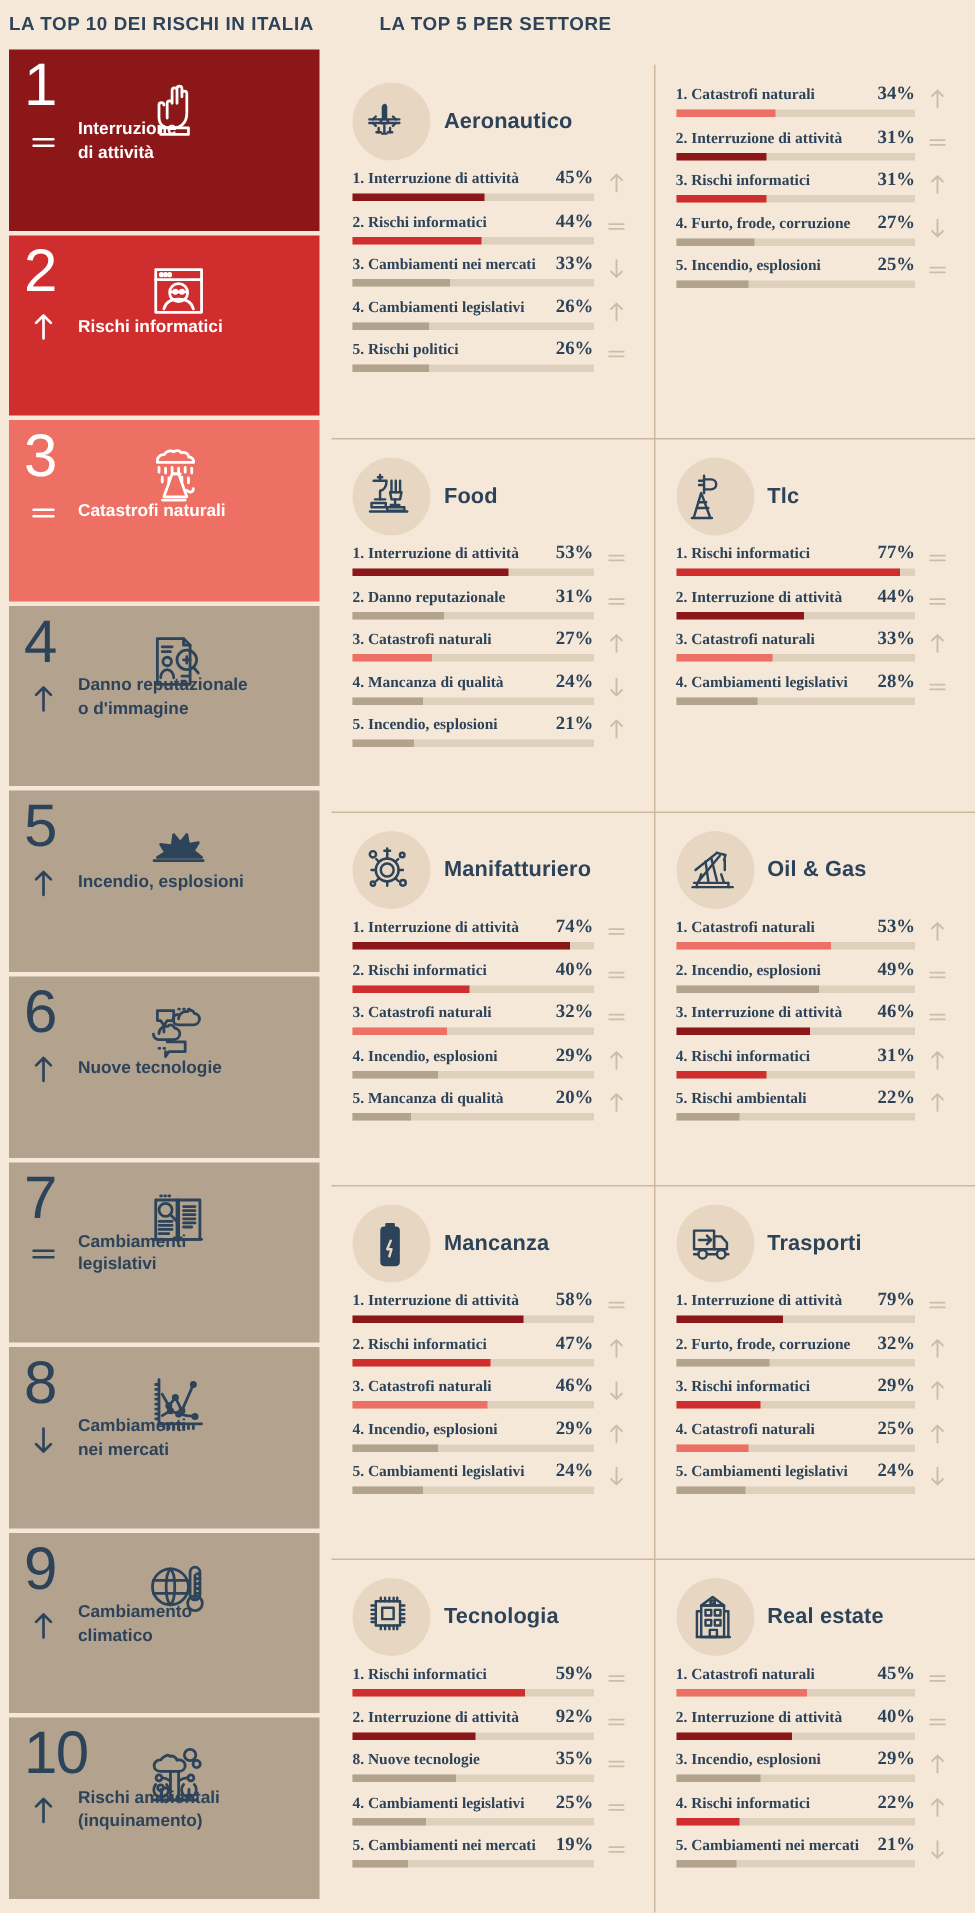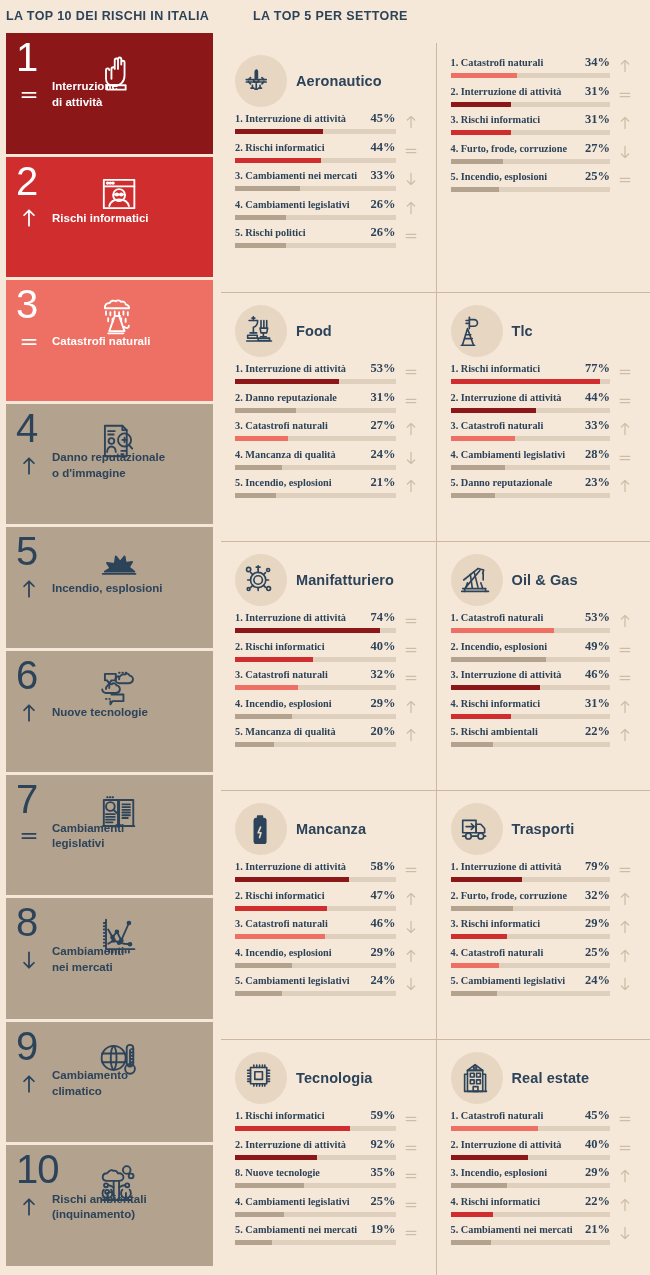--- a/index.html
+++ b/index.html
@@ -687,34 +687,20 @@
             </div>
             <div class="track">
               <div class="fill f-tan" style="width:34.146341463414636%"></div>
             </div>
             <span class="row-trend">
               <svg viewBox="0 0 20 20" width="16" height="16">
                 <path fill="none" stroke="#cdbca7" stroke-width="1.6" stroke-linecap="round" stroke-linejoin="round" d="M4 8h12M4 12h12"></path>
               </svg>
             </span>
           </div>
-          <div class="row">
-            <div class="row-top">
-              <span class="row-name">5. Danno reputazionale</span>
-              <span class="row-val">23%</span>
-            </div>
-            <div class="track">
-              <div class="fill f-tan" style="width:28.04878048780488%"></div>
-            </div>
-            <span class="row-trend">
-              <svg viewBox="0 0 20 20" width="16" height="16">
-                <path fill="none" stroke="#cdbca7" stroke-width="1.6" stroke-linecap="round" stroke-linejoin="round" d="M10 17V3M5.5 7.5L10 3l4.5 4.5"></path>
-              </svg>
-            </span>
-          </div>
         </div>
       </div>
       <div class="card row-b">
         <div class="card-head">
           <span class="card-badge">
             <svg viewBox="0 0 42 44" width="40" height="42">
               <g fill="none" stroke="#2c4359" stroke-width="1.7" stroke-linecap="round" stroke-linejoin="round">
                 <circle cx="18" cy="22" r="8"></circle>
                 <circle cx="18" cy="22" r="4.5"></circle>
                 <path d="M18 14v-3M18 33v-3M26 22h3M7 22h3M23.7 16.3l2-2M10.3 29.7l2-2M23.7 27.7l2 2M10.3 14.3l2 2"></path>

